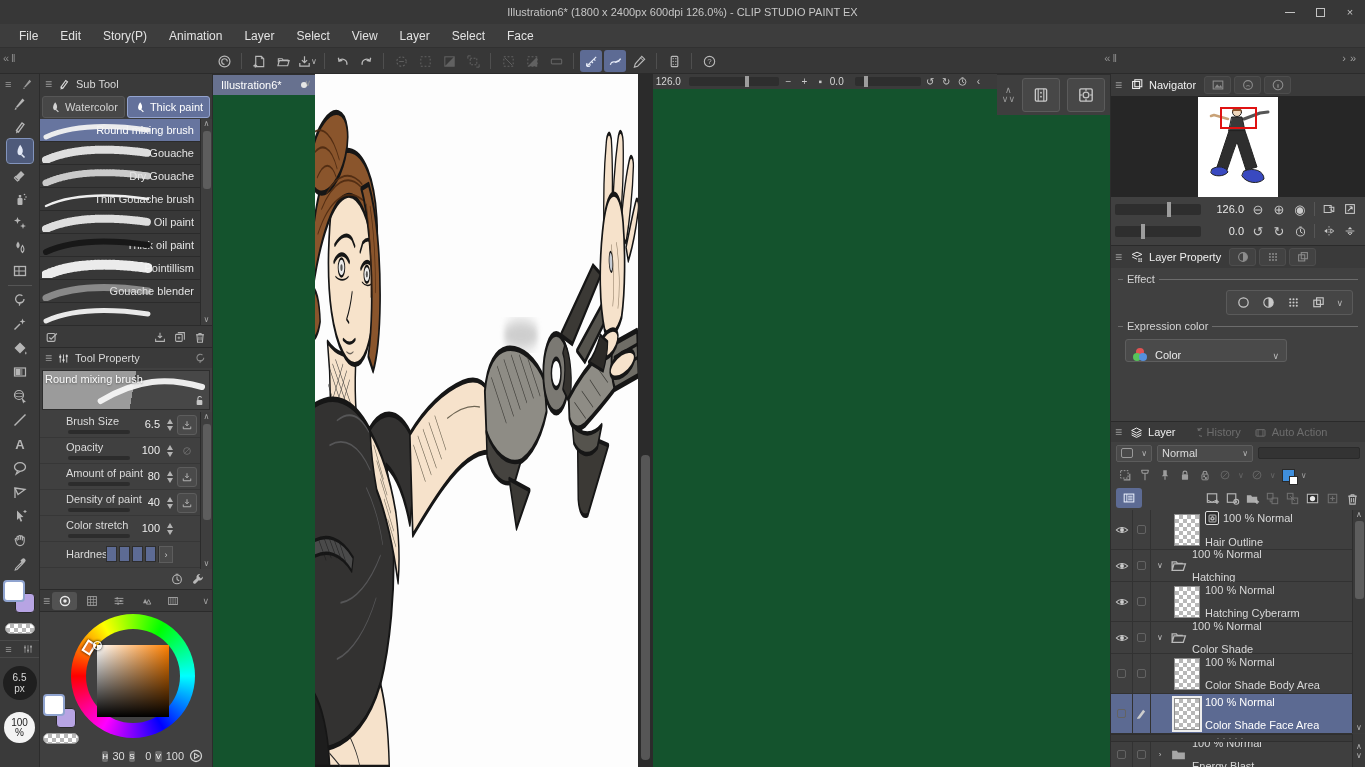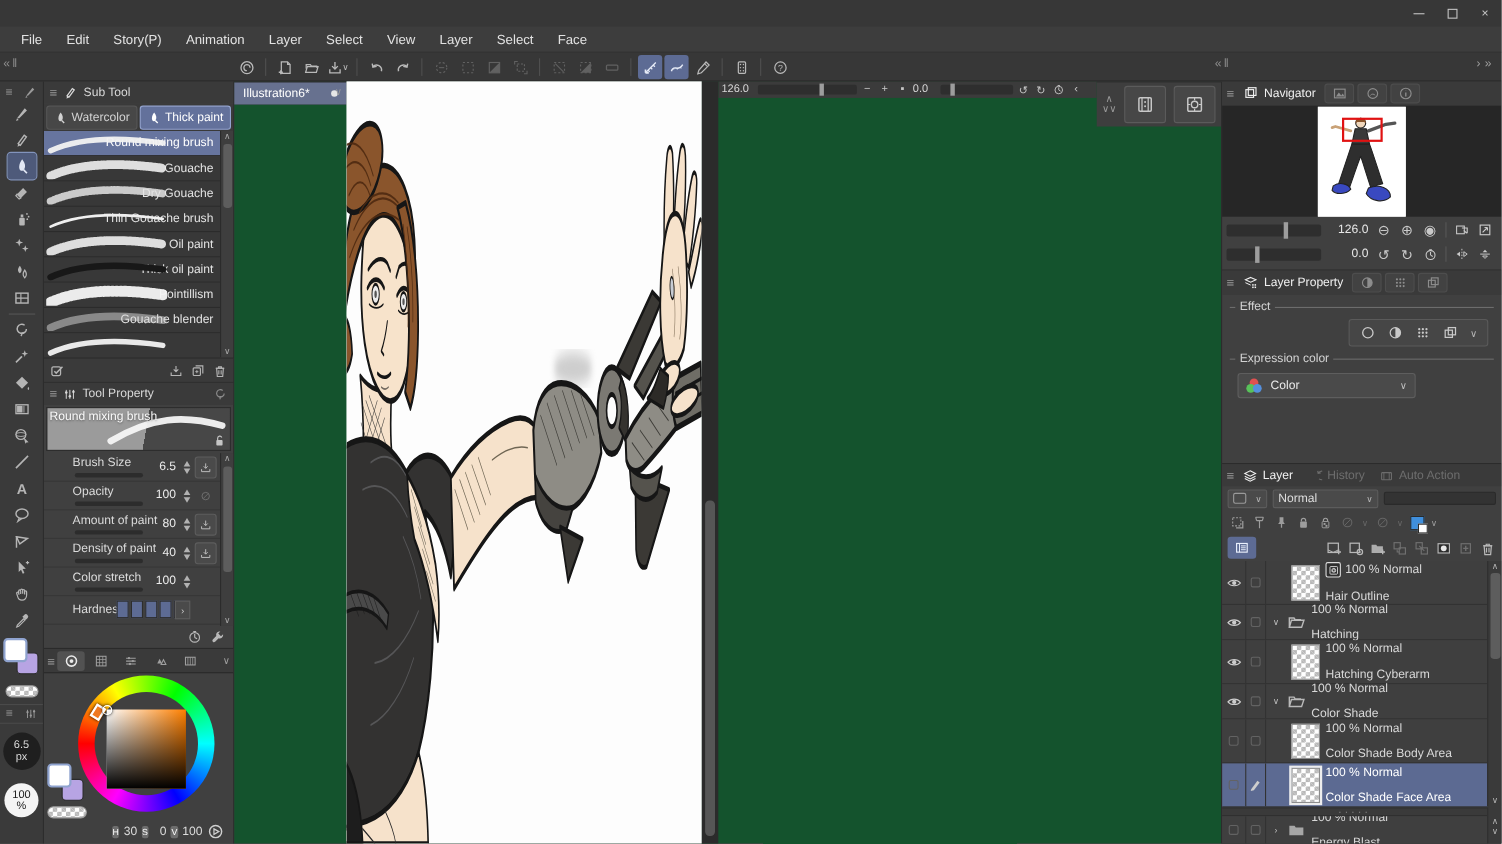--- a/index.html
+++ b/index.html
@@ -135,21 +135,21 @@
 .nslider{width:86px;height:11px;background:#2e2e2e;position:relative;border-radius:2px;margin-right:4px}
 .nthumb{position:absolute;top:-2px;width:4px;height:15px;background:#9d9d9d}
 .nval{width:36px;text-align:right;color:#e8e8e8;font-size:11px;margin-right:2px}
 .nbtn{width:18px;height:18px;display:flex;align-items:center;justify-content:center;font-size:13px;color:#c9c9c9}
 .ndiv{width:1px;height:14px;background:#565656;margin:0 2px}
 .lprop{height:176px;border-bottom:1px solid #2a2a2a;display:flex;flex-direction:column;flex:0 0 auto}
 .group-label{display:flex;align-items:center;gap:4px;color:#d2d2d2;margin:5px 7px 2px}
 .group-label::before{content:"";width:5px;height:1px;background:#6c6c6c}
 .group-label::after{content:"";flex:1;height:1px;background:#6c6c6c}
 .fx-box{align-self:flex-end;margin:3px 12px 0;display:flex;align-items:center;gap:10px;background:#464646;border:1px solid #5a5a5a;border-radius:3px;height:25px;padding:0 9px;color:#c9c9c9}
-.expr-dd{margin:5px 0 0 14px;width:162px;height:23px;background:#4a4a4a;border:1px solid #5e5e5e;border-radius:3px;display:flex;align-items:center;gap:7px;padding:0 7px;color:#eaeaea}
+.expr-dd{margin:5px 0 0 14px;width:162px;height:23px;background:#4a4a4a;border:1px solid #5e5e5e;border-radius:3px;display:flex;align-items:flex-end;gap:7px;padding:0 7px;color:#eaeaea}
 .expr-dd .chev{margin-left:auto;font-size:9px;color:#bdbdbd}
 .rgb-dots{position:relative;width:15px;height:13px;flex:0 0 auto}
 .rgb-dots i{position:absolute;width:8px;height:8px;border-radius:50%}
 
 .lpanel{flex:1;display:flex;flex-direction:column;min-height:0}
 .lp-blend{height:22px;display:flex;align-items:center;gap:5px;padding:0 5px;flex:0 0 auto}
 .combo{height:17px;background:#4a4a4a;border:1px solid #5c5c5c;border-radius:2px;display:flex;align-items:center;gap:3px;padding:0 4px;color:#dcdcdc}
 .combo .chev{font-size:8px;color:#b5b5b5;margin-left:auto}
 .op-slider{flex:1;height:12px;background:#333;border:1px solid #2a2a2a;border-radius:2px}
 .lp-locks{height:22px;display:flex;align-items:center;gap:6px;padding:0 7px;color:#9d9d9d;flex:0 0 auto}
@@ -180,20 +180,21 @@
 .lsthumb{width:9px;height:78px;background:#5d5d5d;border-radius:3px;margin-top:1px}
 .lay-scroll .end{margin-top:auto}
 .mini-arrows{position:absolute;right:0;bottom:0;width:13px;height:33px;background:#3a3a3a;border-left:1px solid #2e2e2e;display:flex;flex-direction:column;align-items:center;justify-content:center;color:#b2b2b2;font-size:8px;line-height:9px}
 </style>
 </head>
 <body>
 
 <div class="app">
 
   <div class="titlebar">
+    <span>Illustration6* (1800 x 2400px 600dpi 126.0%)  - CLIP STUDIO PAINT EX</span>
     <div class="winctl">
       <span class="winbtn">
           <span class="wmin"></span>
         </span>
       <span class="winbtn">
           <span class="wmax"></span>
         </span>
       <span class="winbtn">×</span>
     </div>
   </div>

